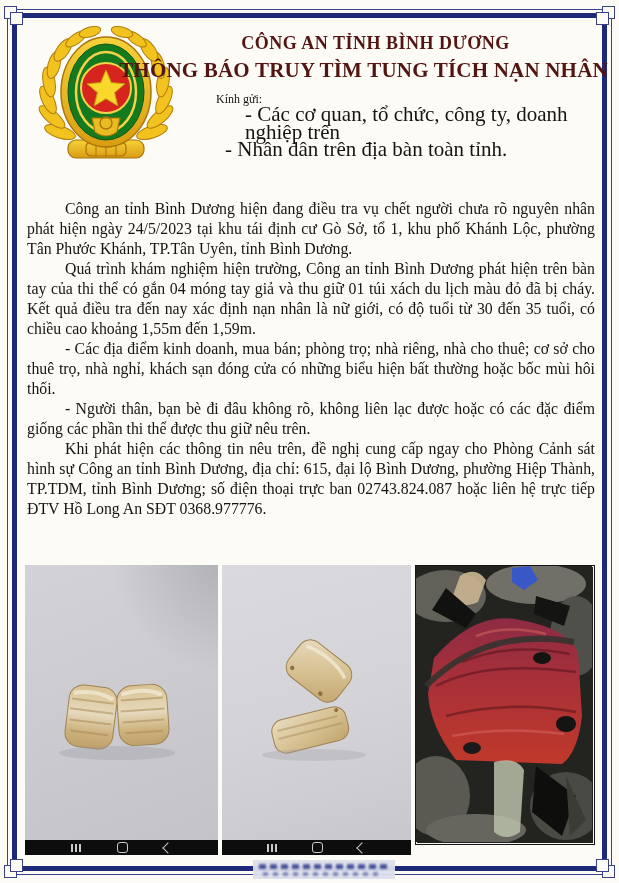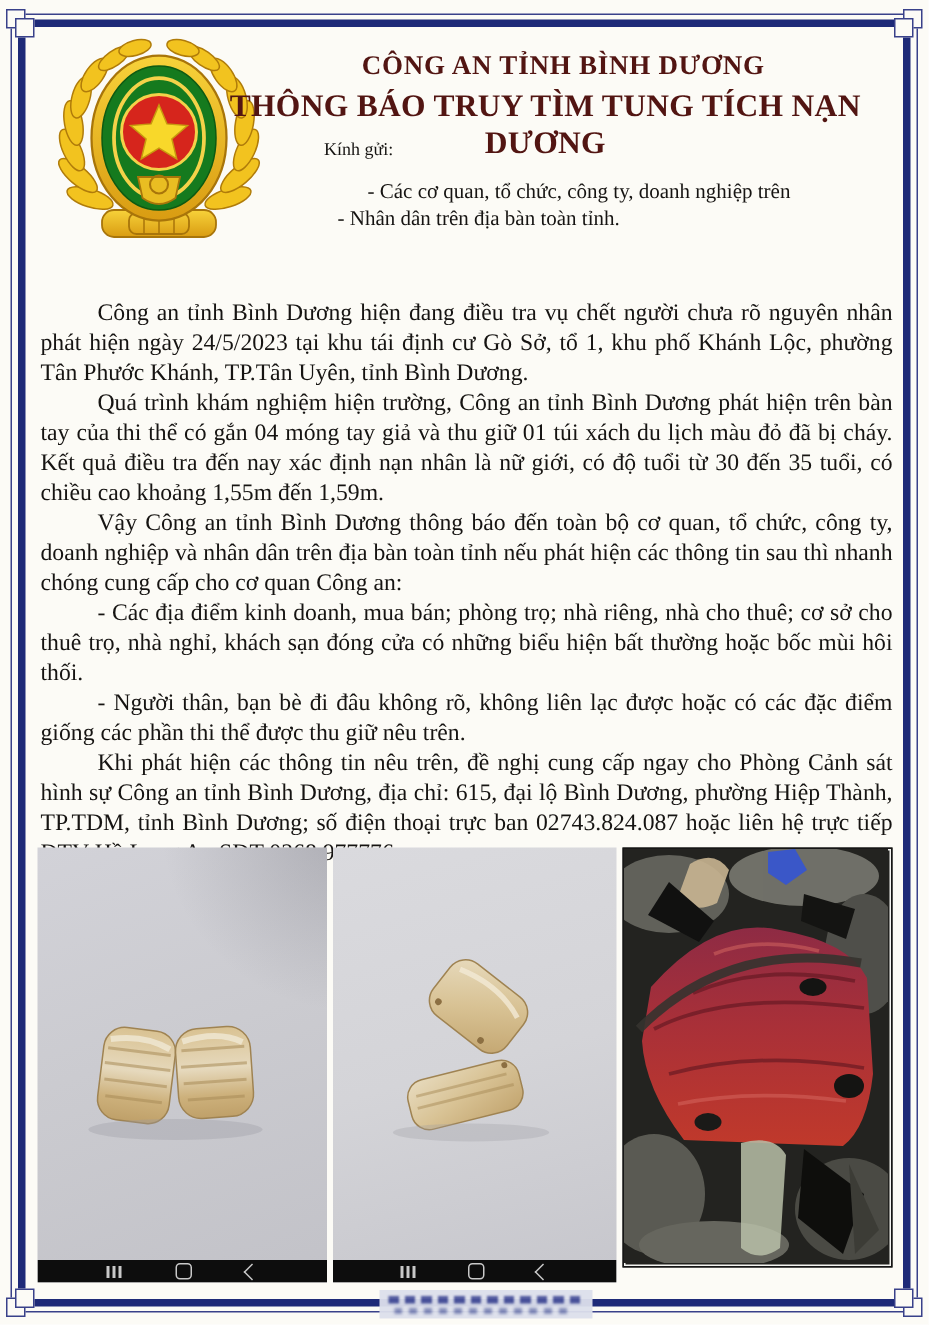--- a/index.html
+++ b/index.html
@@ -28,21 +28,21 @@
   .c-bl1{left:4px;bottom:5px;} .c-bl2{left:10px;bottom:11px;}
   .c-br1{right:4px;bottom:5px;} .c-br2{right:10px;bottom:11px;}
 
   
   .emblem{position:absolute;left:30px;top:22px;width:152px;height:150px;}
   .org-line{position:absolute;left:150px;right:18px;top:33px;text-align:center;
     font-size:18px;font-weight:bold;color:var(--title-maroon);letter-spacing:.5px;}
   .title-line{position:absolute;left:118px;right:10px;top:58px;text-align:center;
     font-size:21px;font-weight:bold;color:var(--title-maroon);letter-spacing:.2px;}
   .salutation{position:absolute;left:216px;top:92px;font-size:12px;color:var(--text-black);}
-  .recipients{position:absolute;left:200px;top:120px;width:370px;font-size:14px;
+  .recipients{position:absolute;left:200px;top:106px;width:370px;font-size:21px;
     color:var(--text-black);line-height:17.5px;}
   .recipients .r0{padding-left:45px;}
   .recipients .r1{padding-left:0;}
   .recipients .r2{padding-left:25px;}
 
   
   .body-text{position:absolute;left:27px;right:24px;top:171px;color:var(--text-black);
     font-size:15.8px;line-height:20px;text-align:justify;margin-top:28px;}
   .body-text p{margin:0;text-indent:38px;}
 
@@ -131,31 +131,30 @@
       <ellipse cx="76" cy="70" rx="30" ry="40" fill="none" stroke="#f4d249" stroke-width="2.5"></ellipse>
       <circle cx="76" cy="66" r="25" style="fill:var(--emblem-red)" stroke="#f4d249" stroke-width="2"></circle>
       <path d="M76 48 l5.3 12.6 13.7 1.1 -10.4 8.9 3.2 13.3 -11.8 -7.1 -11.8 7.1 3.2 -13.3 -10.4 -8.9 13.7 -1.1 Z" fill="#f8d82a" stroke="#c79a0e" stroke-width="1"></path>
 
       <path d="M62 96 h28 l-3 14 q-11 8 -22 0 Z" fill="#e9bd22" stroke="#a8750a" stroke-width="1.2"></path>
       <circle cx="76" cy="101" r="6" fill="none" stroke="#a8750a" stroke-width="1.4"></circle>
     </svg>
   </div>
 
   <div class="org-line">CÔNG AN TỈNH BÌNH DƯƠNG</div>
-  <div class="title-line">THÔNG BÁO TRUY TÌM TUNG TÍCH NẠN DƯƠNG</div>
+  <div class="title-line">THÔNG BÁO TRUY TÌM TUNG TÍCH NẠN NHÂN</div>
   <div class="salutation">Kính gửi:</div>
   <div class="recipients">
     <div class="r0">- Các cơ quan, tổ chức, công ty, doanh nghiệp trên</div>
     <div class="r2">- Nhân dân trên địa bàn toàn tỉnh.</div>
   </div>
 
   <div class="body-text">
     <p>Công an tỉnh Bình Dương hiện đang điều tra vụ chết người chưa rõ nguyên nhân phát hiện ngày 24/5/2023 tại khu tái định cư Gò Sở, tổ 1, khu phố Khánh Lộc, phường Tân Phước Khánh, TP.Tân Uyên, tỉnh Bình Dương.</p>
     <p>Quá trình khám nghiệm hiện trường, Công an tỉnh Bình Dương phát hiện trên bàn tay của thi thể có gắn 04 móng tay giả và thu giữ 01 túi xách du lịch màu đỏ đã bị cháy. Kết quả điều tra đến nay xác định nạn nhân là nữ giới, có độ tuổi từ 30 đến 35 tuổi, có chiều cao khoảng 1,55m đến 1,59m.</p>
-    <p>Vậy Công an tỉnh Bình Dương thông báo đến toàn bộ cơ quan, tổ chức, công ty, doanh nghiệp và nhân dân trên địa bàn toàn tỉnh nếu phát hiện các thông tin sau thì nhanh chóng cung cấp cho cơ quan Công an:</p>
     <p>- Các địa điểm kinh doanh, mua bán; phòng trọ; nhà riêng, nhà cho thuê; cơ sở cho thuê trọ, nhà nghỉ, khách sạn đóng cửa có những biểu hiện bất thường hoặc bốc mùi hôi thối.</p>
     <p>- Người thân, bạn bè đi đâu không rõ, không liên lạc được hoặc có các đặc điểm giống các phần thi thể được thu giữ nêu trên.</p>
     <p>Khi phát hiện các thông tin nêu trên, đề nghị cung cấp ngay cho Phòng Cảnh sát hình sự Công an tỉnh Bình Dương, địa chỉ: 615, đại lộ Bình Dương, phường Hiệp Thành, TP.TDM, tỉnh Bình Dương; số điện thoại trực ban 02743.824.087 hoặc liên hệ trực tiếp ĐTV Hồ Long An SĐT 0368.977776.</p>
   </div>
 
   <div class="photos">
 
     <div class="photo photo1">
       <svg class="shot" width="193" height="275" viewBox="0 0 193 275">
         <defs>

